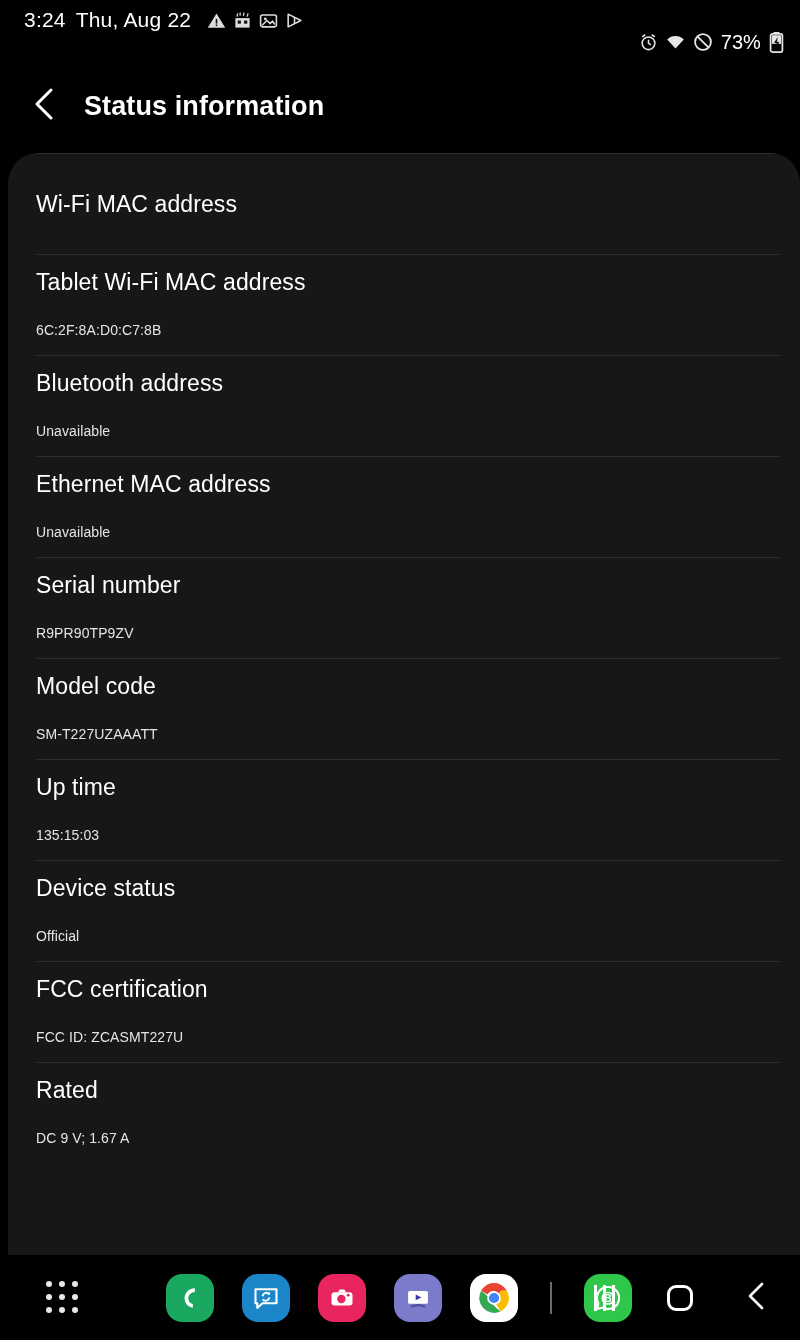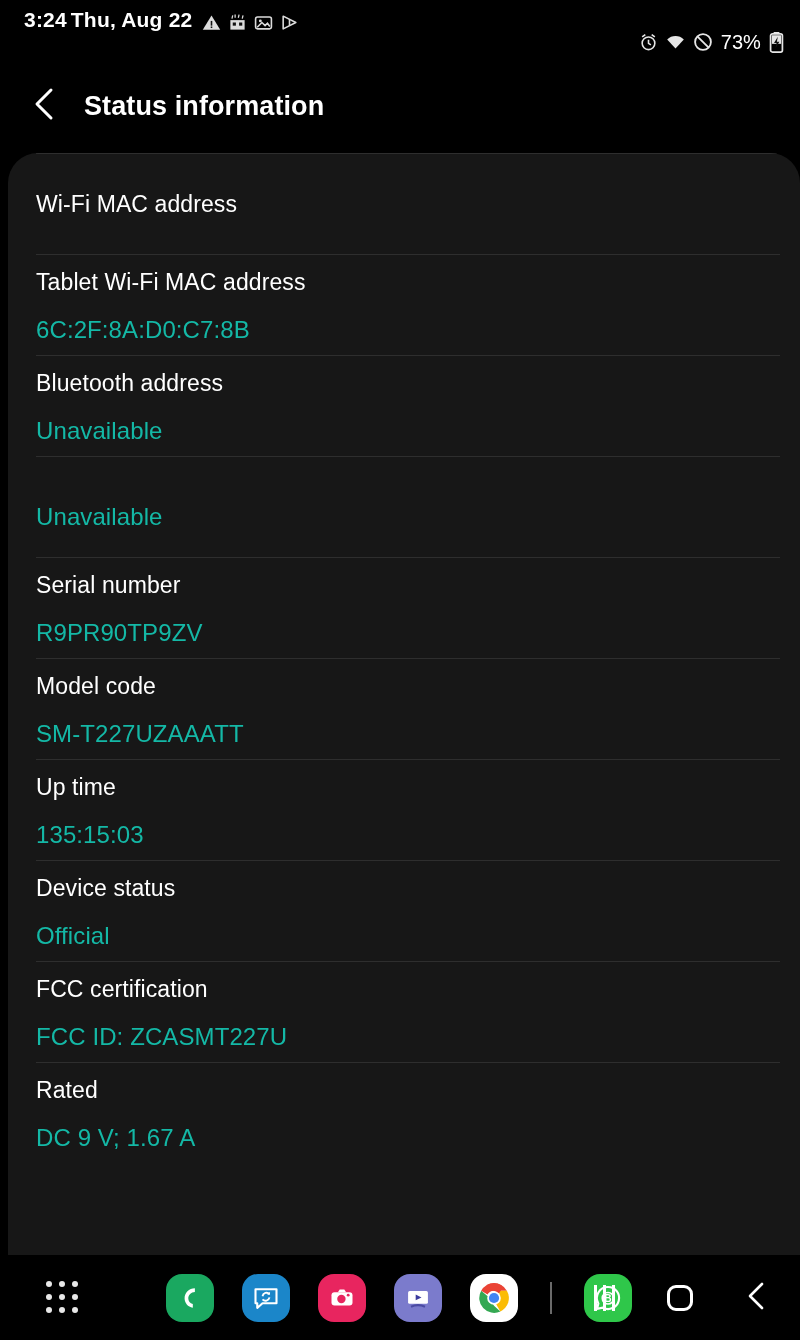--- a/index.html
+++ b/index.html
@@ -11,21 +11,21 @@
     -webkit-font-smoothing:antialiased;
   }
   #root { position:relative; width:800px; height:1340px; background:#000; }
 
   
   .statusbar {
     position:absolute; top:0; left:0; width:800px; height:40px;
     display:flex; align-items:center; justify-content:space-between;
     padding:0 16px 0 24px;
   }
-  .sb-left { display:flex; align-items:flex-end; gap:4px;font-weight:bold; }
+  .sb-left { display:flex; align-items:center; gap:10px; }
   .sb-clock { color:#fff; font-size:21px; letter-spacing:.2px; }
   .sb-date  { color:#fff; font-size:21px; letter-spacing:.2px; }
   .sb-icons { display:flex; align-items:center; gap:7px; margin-left:6px; }
   .sb-right { display:flex; align-items:center; gap:7px;margin-top:44px; }
   .sb-pct { color:#fff; font-size:20px; letter-spacing:.1px; margin:0 1px; }
   .sico { display:block; }
 
   
   .header {
     position:absolute; top:72px; left:0; width:732px; height:68px;
@@ -57,21 +57,21 @@
     cursor:pointer;
   }
   .row .divider {
     position:absolute; top:0; left:28px; right:20px;
     height:1px; background:#2e2e2e;
   }
   .row-title {
     color:#ffffff; font-size:23px; line-height:30px; letter-spacing:.1px;
   }
   .row-value {
-    color:#14b8a6; font-size:24px; line-height:26px; letter-spacing:.1px;
+    color:#e5e5e5; font-size:14px; line-height:26px; letter-spacing:.1px;
     margin-top:20px;
   }
   .row.no-value { justify-content:center; }
 
   
   .taskbar {
     position:absolute; bottom:0; left:0; width:800px; height:85px;
     background:#000;
     display:flex; align-items:center;
   }
@@ -193,20 +193,21 @@
         <div class="row-title">Tablet Wi-Fi MAC address</div>
         <div class="row-value">6C:2F:8A:D0:C7:8B</div>
       </div>
       <div class="row">
         <div class="divider"></div>
         <div class="row-title">Bluetooth address</div>
         <div class="row-value">Unavailable</div>
       </div>
       <div class="row">
         <div class="divider"></div>
+        <div class="row-title">Ethernet MAC address</div>
         <div class="row-value">Unavailable</div>
       </div>
       <div class="row">
         <div class="divider"></div>
         <div class="row-title">Serial number</div>
         <div class="row-value">R9PR90TP9ZV</div>
       </div>
       <div class="row">
         <div class="divider"></div>
         <div class="row-title">Model code</div>

